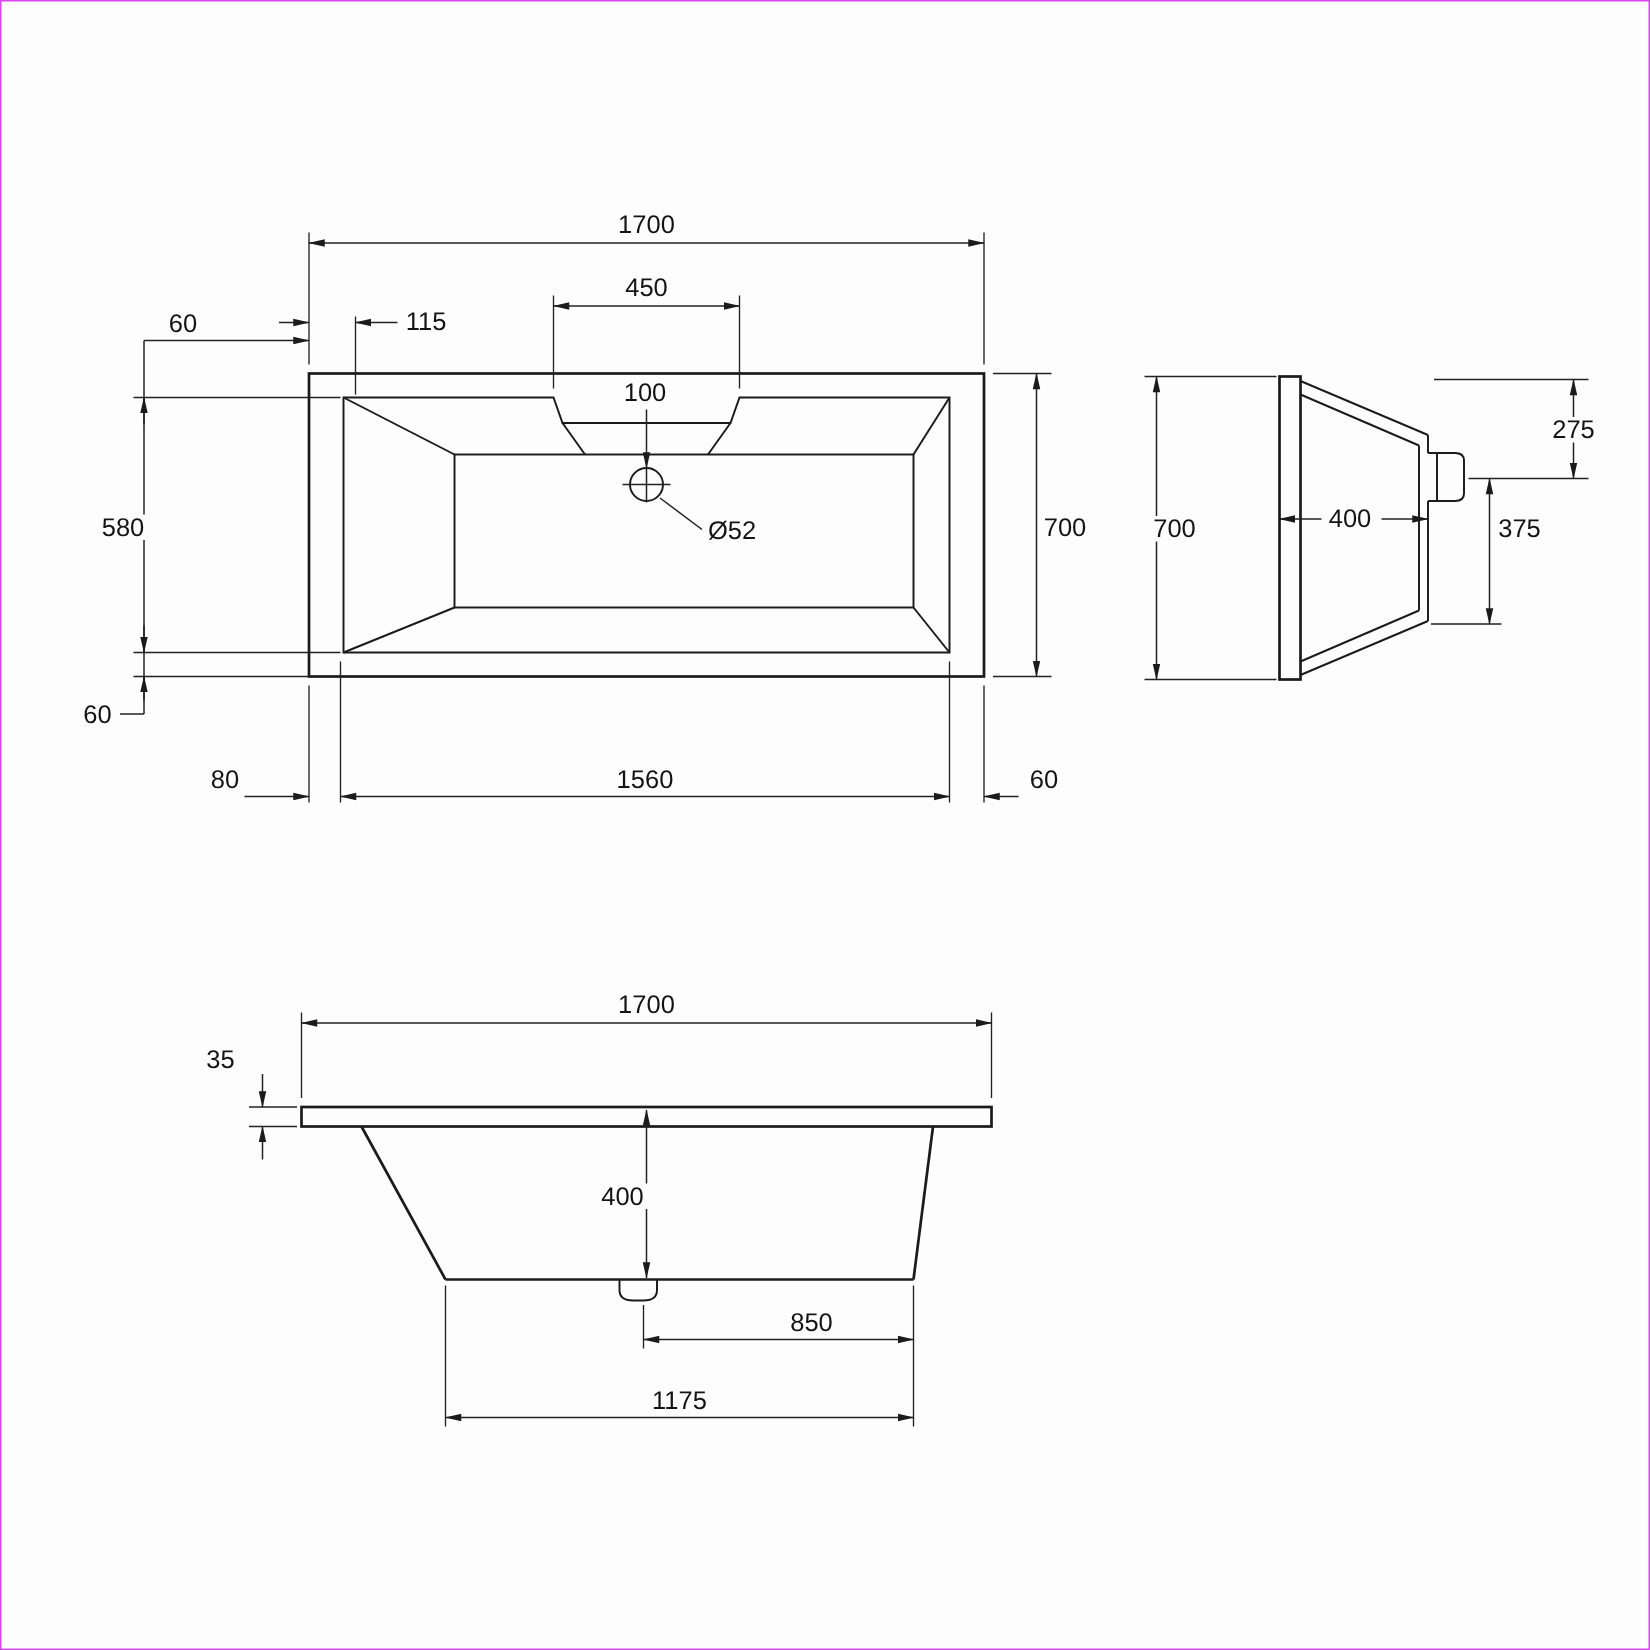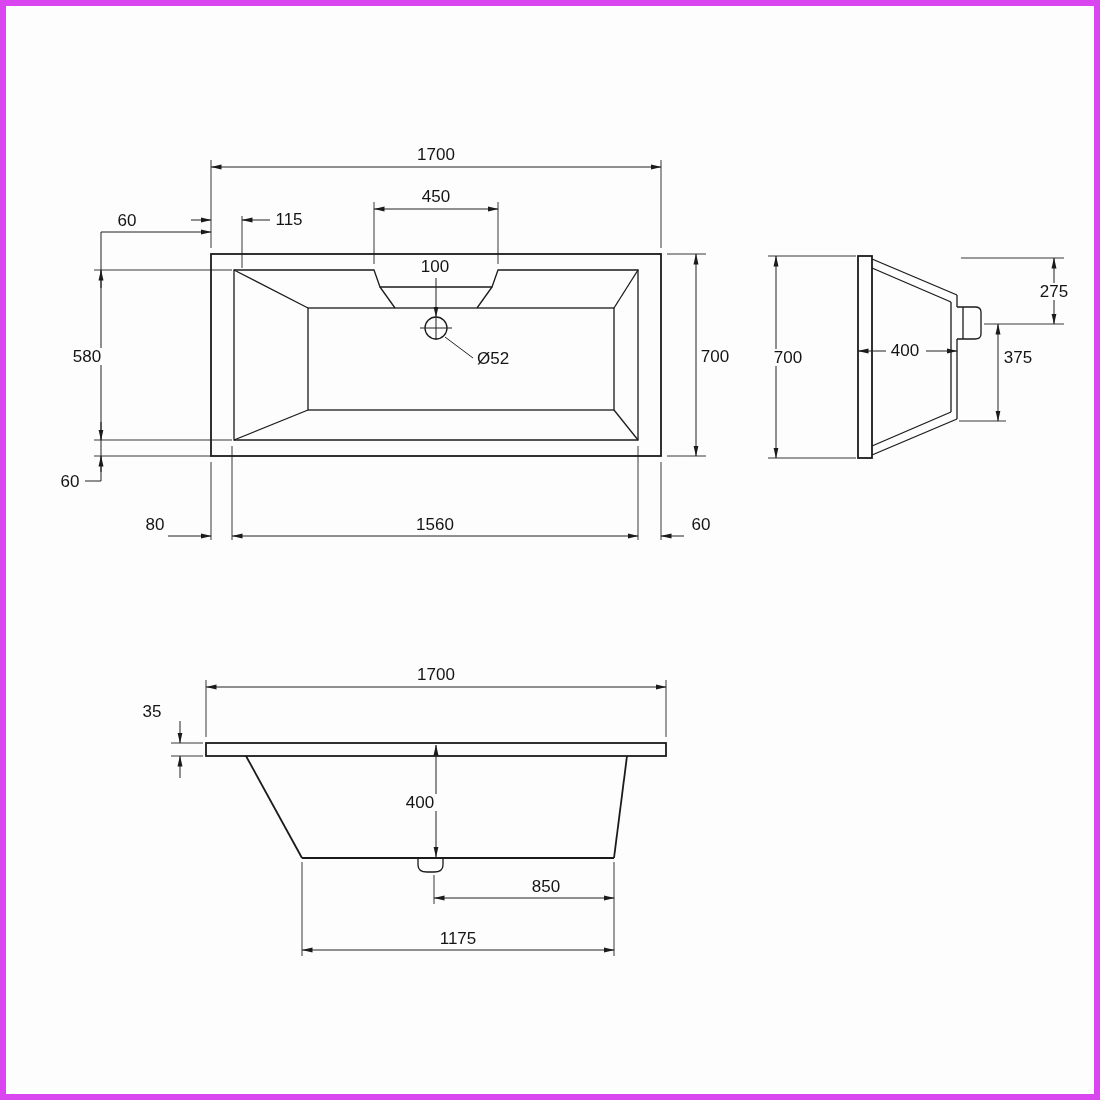--- a/index.html
+++ b/index.html
@@ -1,19 +1,19 @@
 <!DOCTYPE html>
 <html><head>
 <meta charset="utf-8">
 <style>
   html,body{margin:0;padding:0;background:#ffffff;}
   .page{
     width:1100px;height:1100px;
     background:#fdfdfd;
-    border:6px solid #d946ef;
+    border:1px solid #d946ef;
     box-sizing:border-box;
     position:relative;
     font-family:"Liberation Sans", sans-serif;
   }
   svg{display:block;}
   .ol{fill:none;stroke:#1b1b1b;stroke-width:1.8;stroke-linejoin:miter;}
   .il{fill:none;stroke:#1b1b1b;stroke-width:1.3;stroke-linejoin:miter;}
   .dl{fill:none;stroke:#222222;stroke-width:1;}
   .ext{fill:none;stroke:#222222;stroke-width:0.9;}
   text.dim{font-family:"Liberation Sans", sans-serif;font-size:17px;fill:#141414;text-anchor:middle;}

